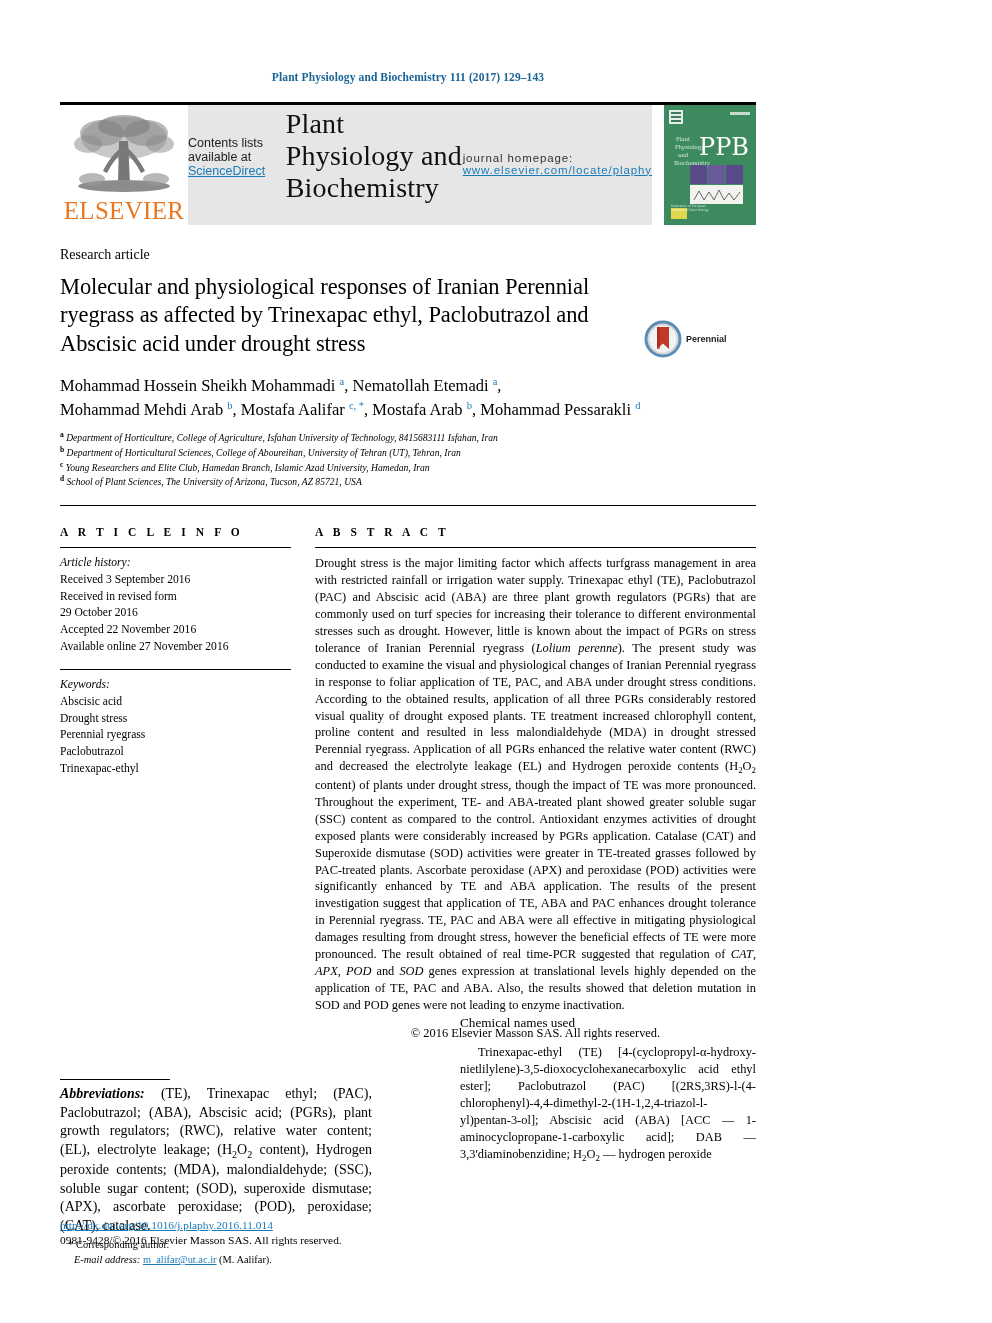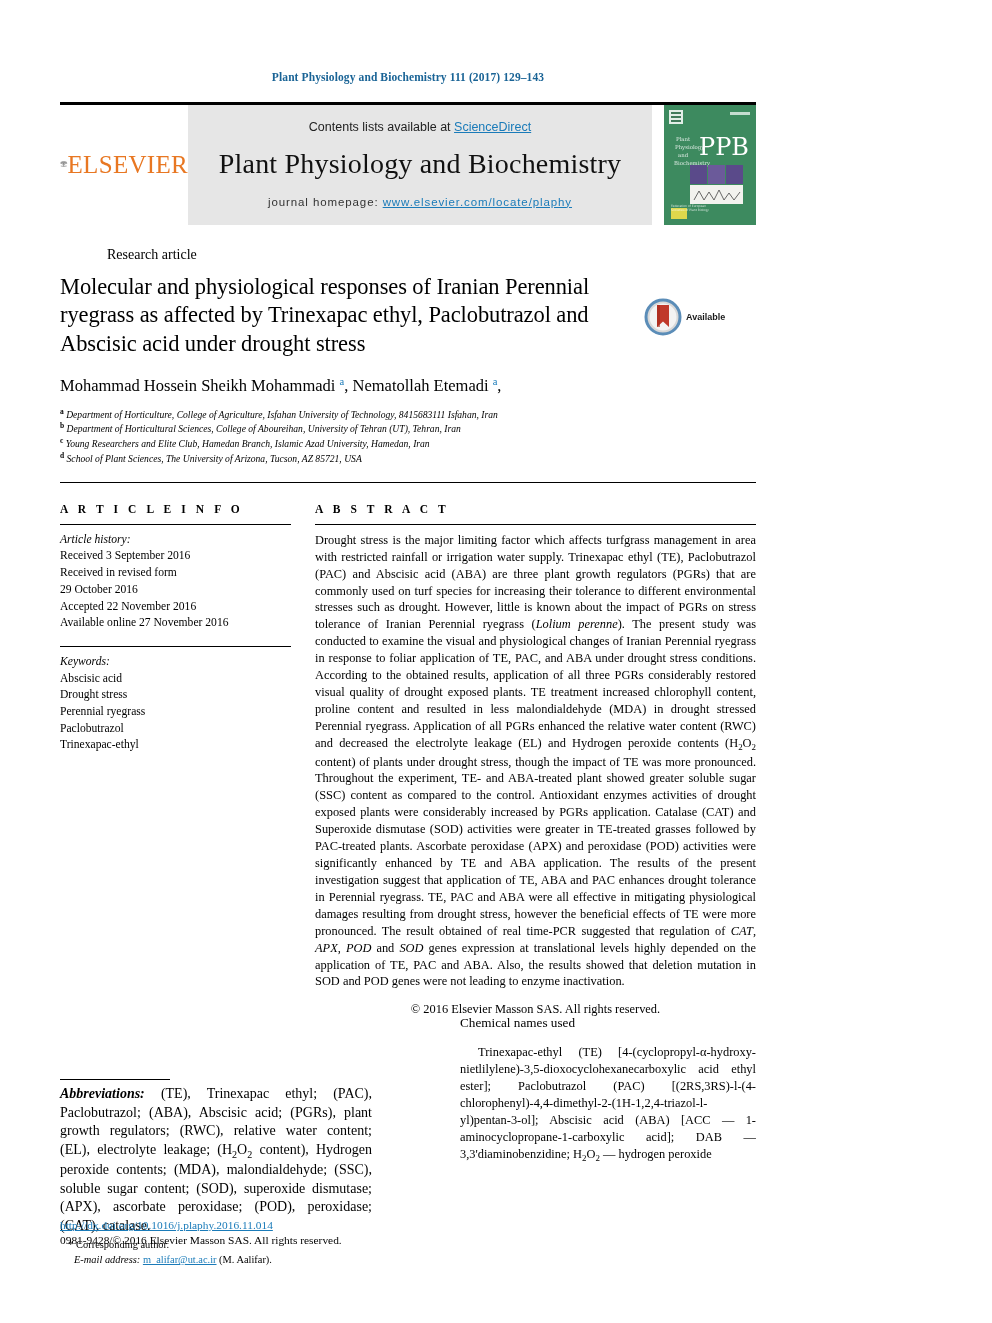--- a/index.html
+++ b/index.html
@@ -39,40 +39,40 @@
     margin-top: 18px;
     border-top: 3px solid #000;
     display: flex;
     align-items: stretch;
     height: 120px;
   }
   .elsevier-logo {
     width: 128px;
     flex: 0 0 128px;
     display: flex;
-    flex-direction: row;
+    flex-direction: column;
     align-items: center;
     justify-content: flex-end;
     padding-bottom: 2px;
     box-sizing: border-box;
   }
   .tree-svg { display:block; }
   .elsevier-word {
     font-family: "Liberation Serif", serif;
     color: #E87722;
     font-size: 25px;
     letter-spacing: 0.3px;
     line-height: 1;
     margin-top: 1px;
   }
   .journal-band {
     flex: 1 1 auto;
     background: #e6e6e6;
     display: flex;
-    flex-direction: column;
+    flex-direction: row;
     align-items: center;
     justify-content: center;
     padding: 6px 0 8px;
     box-sizing: border-box;
   }
   .contents-line {
     font-family: "Liberation Sans", sans-serif;
     font-size: 12.5px;
     color: #222;
     margin-bottom: 14px;
@@ -98,23 +98,22 @@
     margin-left: 12px;
     position: relative;
   }
 
   
   .article-type {
     font-family: "Liberation Serif", serif;
     font-size: 14px;
     margin-top: 22px;
     margin-bottom: 10px;
-    margin-left: 47px;
-  }
-  .title-row { display: flex; align-items: center; }
+  }
+  .title-row { display: flex; align-items: flex-end; }
   .paper-title {
     flex: 1 1 auto;
     font-family: "Liberation Serif", serif;
     font-size: 22.5px;
     line-height: 1.27;
     font-weight: normal;
     margin: 0;
     padding-right: 18px;
     letter-spacing: -0.1px;
   }
@@ -336,26 +335,27 @@
   <div class="title-row">
     <h1 class="paper-title">Molecular and physiological responses of Iranian Perennial ryegrass as affected by Trinexapac ethyl, Paclobutrazol and Abscisic acid under drought stress</h1>
     <div class="crossmark">
       <svg width="38" height="38" viewBox="0 0 38 38">
         <circle cx="19" cy="19" r="18" fill="#d8d8d8"></circle>
         <circle cx="19" cy="19" r="17" fill="none" stroke="#5b8db8" stroke-width="3"></circle>
         <circle cx="19" cy="19" r="13.5" fill="#f3f3f3"></circle>
         <path d="M13 7 L25 7 L25 29 L19 23.5 L13 29 Z" fill="#c0392b"></path>
         <path d="M13 7 L16 7 L16 29 L13 29 Z" fill="#a5291b" opacity="0.6"></path>
       </svg>
-      <span class="crossmark-label">Available</span>
+      <span class="crossmark-label">Perennial</span>
     </div>
   </div>
 
   <div class="authors">
     <div>Mohammad Hossein Sheikh Mohammadi <sup>a</sup>, Nematollah Etemadi <sup>a</sup>,</div>
+    <div>Mohammad Mehdi Arab <sup>b</sup>, Mostafa Aalifar <sup>c, *</sup>, Mostafa Arab <sup>b</sup>, Mohammad Pessarakli <sup>d</sup></div>
   </div>
 
   <div class="aff-list">
       <div><sup>a</sup> Department of Horticulture, College of Agriculture, Isfahan University of Technology, 8415683111 Isfahan, Iran</div>
       <div><sup>b</sup> Department of Horticultural Sciences, College of Aboureihan, University of Tehran (UT), Tehran, Iran</div>
       <div><sup>c</sup> Young Researchers and Elite Club, Hamedan Branch, Islamic Azad University, Hamedan, Iran</div>
       <div><sup>d</sup> School of Plant Sciences, The University of Arizona, Tucson, AZ 85721, USA</div>
     </div>
 
   <hr class="hr-thin">

